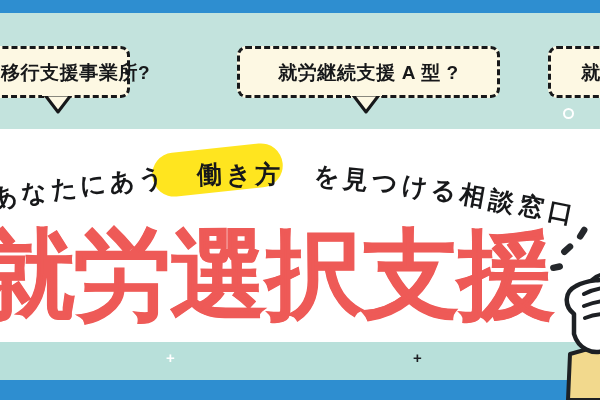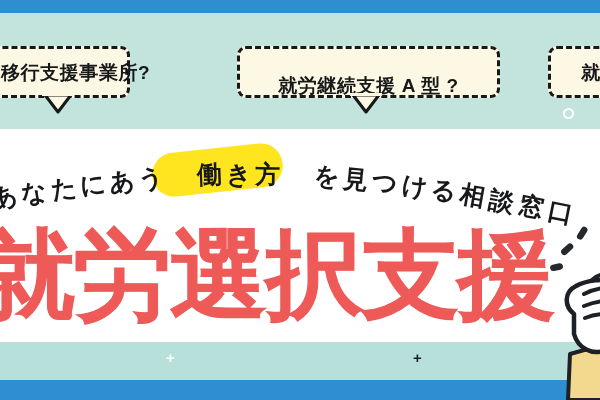--- a/index.html
+++ b/index.html
@@ -33,21 +33,21 @@
     letter-spacing:0.6px;
     white-space:nowrap;
     line-height:1;
   }
   .bubble-tail{position:absolute;width:34px;height:20px;overflow:visible;}
 
   #bubble-1{left:-52px;top:46px;width:182px;height:52px;}
   #bubble-1 .bubble-text{margin-left:34px;}
   #tail-1{left:44px;top:94px;}
 
-  #bubble-2{left:237px;top:46px;width:263px;height:52px;align-items:flex-end;}
+  #bubble-2{left:237px;top:46px;width:263px;height:52px;}
   #tail-2{left:352px;top:94px;}
 
   #bubble-3{left:548px;top:46px;width:182px;height:52px;}
   #bubble-3 .bubble-text{margin-right:96px;}
 
   
   .deco-circle{
     position:absolute;left:563px;top:108px;width:11px;height:11px;
     border:2px solid #ffffff;border-radius:50%;box-sizing:border-box;
   }

